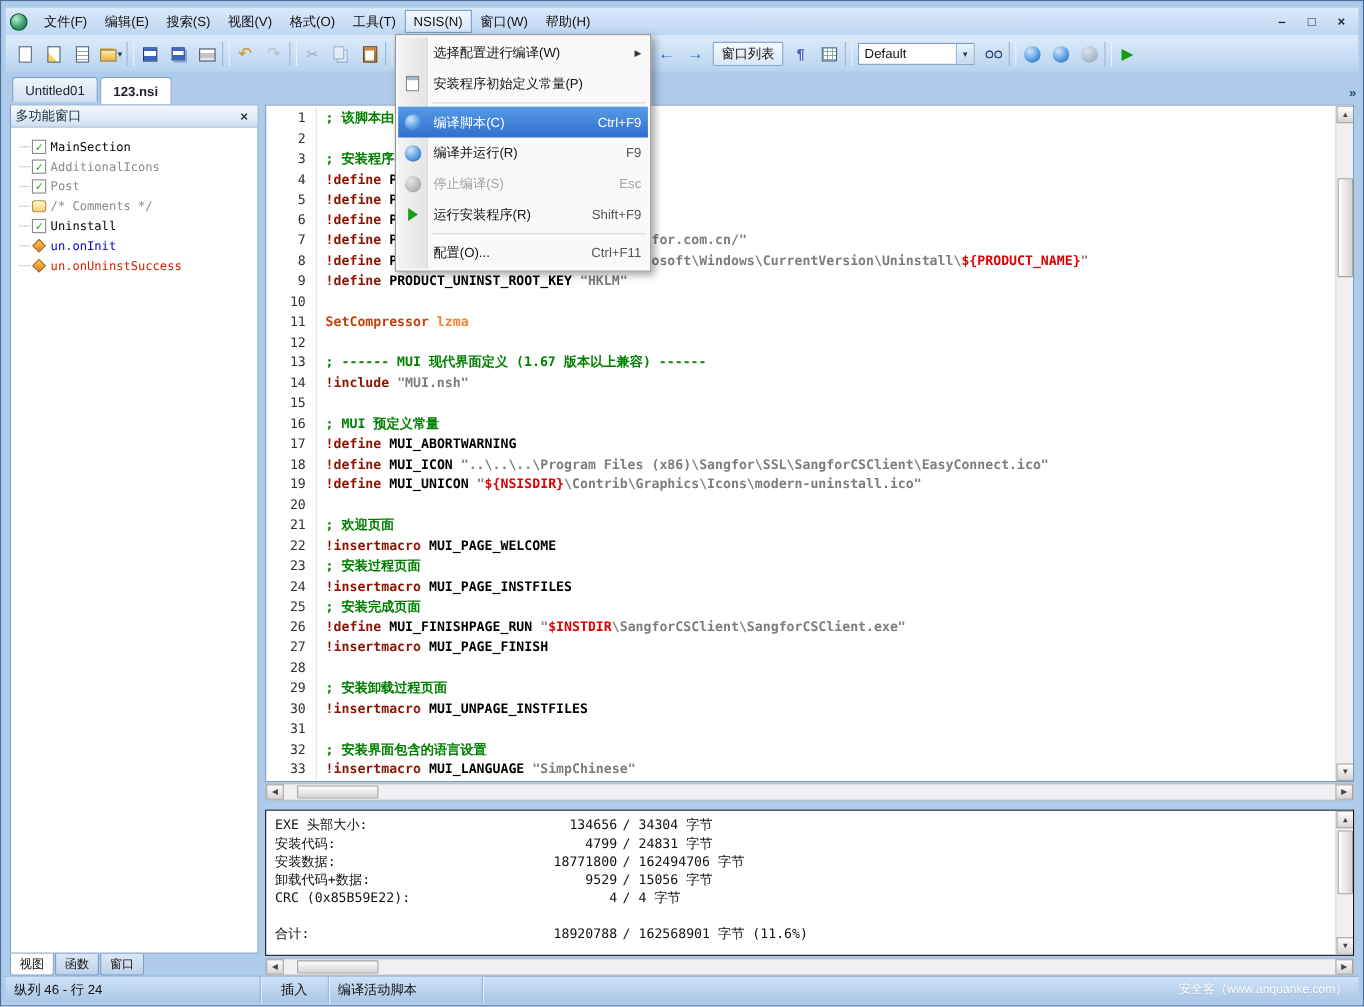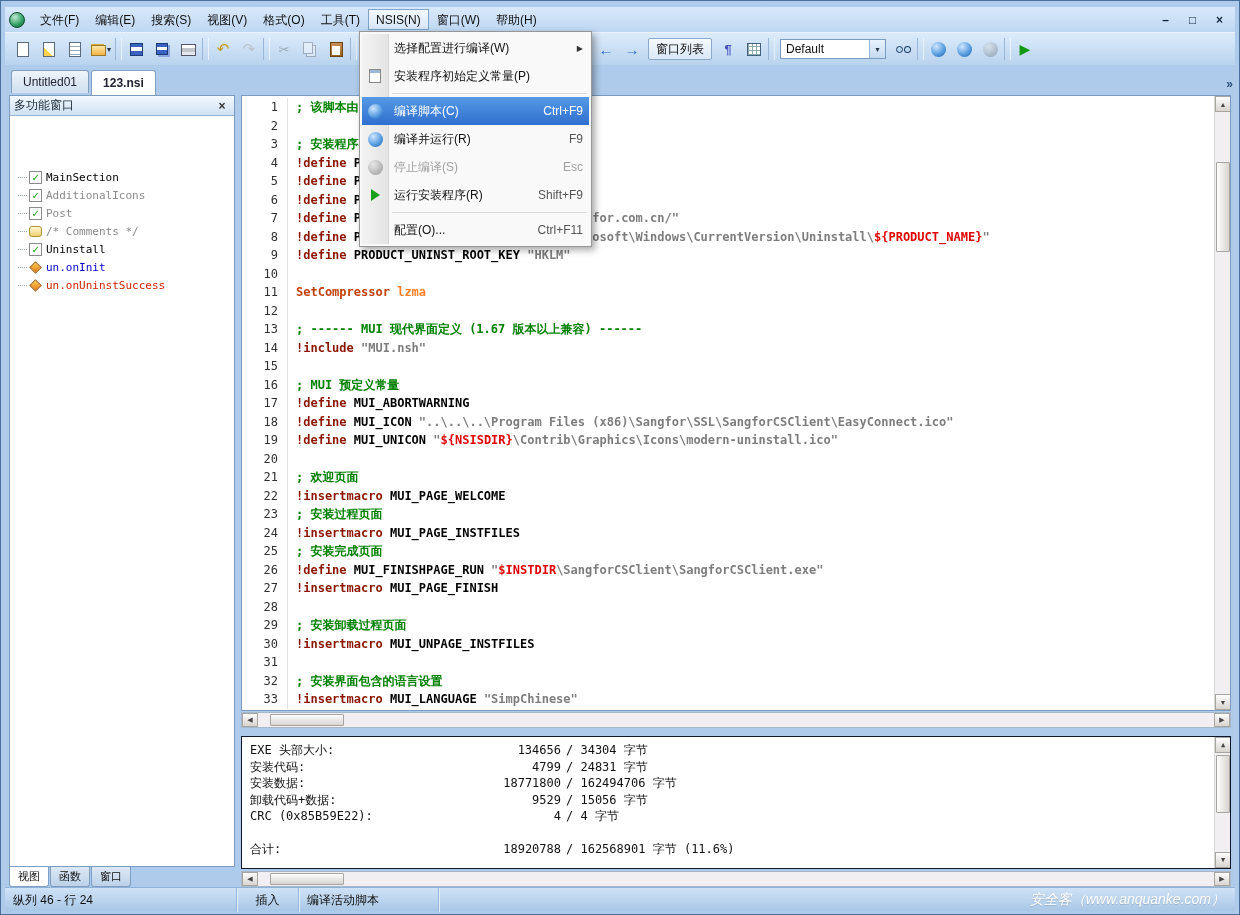--- a/index.html
+++ b/index.html
@@ -57,21 +57,21 @@
   .ic-sphere, .sph { width:15px; height:15px; border-radius:50%; background:radial-gradient(circle at 35% 30%,#cfe6ff,#5a9fe0 55%,#155cb0); }
   .ic-sphere-page { width:15px; height:15px; border-radius:50%; background:radial-gradient(circle at 35% 30%,#cfe6ff,#5a9fe0 55%,#155cb0); box-shadow:-3px 3px 0 -4px #fff,-4px 4px 0 -3px #667; }
 
   
   .tabstrip { position:absolute; left:4px; right:4px; top:64px; height:30px; display:flex; align-items:flex-end; padding-left:6px; }
   .tab { height:23px; padding:0 11px; display:flex; align-items:center; background:linear-gradient(#eef4fb,#cfdff0); border:1px solid #7e9fc2; border-bottom:none; border-radius:3px 3px 0 0; margin-right:2px; color:#223; }
   .tab.active { background:#fff; font-weight:bold; height:25px; }
   .tab-overflow { margin-left:auto; margin-right:2px; color:#2a4d75; font-weight:bold; padding-bottom:4px; }
 
   
-  .leftpanel { position:absolute; left:8px; top:94px; width:226px; height:772px; border:1px solid #7a9cc0; background:#fff; display:flex; flex-direction:column;gap:44px; }
+  .leftpanel { position:absolute; left:8px; top:94px; width:226px; height:772px; border:1px solid #7a9cc0; background:#fff; display:flex; flex-direction:column; }
   .lp-header { height:20px; background:linear-gradient(#f4f9fe,#cfe0f2); border-bottom:1px solid #9ab6d6; display:flex; align-items:center; padding:0 4px; }
   .lp-title { flex:1; color:#1a2a3a; }
   .lp-close { width:16px; height:15px; display:flex; align-items:center; justify-content:center; font-weight:bold; color:#333; }
   .tree { flex:1; padding:8px 4px 0 8px; overflow:hidden; font-family:"DejaVu Sans Mono","Liberation Mono",monospace; font-size:11px; }
   .tree-item { height:18px; display:flex; align-items:center; white-space:nowrap; }
   .t-conn { width:9px; border-top:1px dotted #9aa; margin-right:2px; }
   .t-check { width:13px; height:13px; border:1px solid #8a8a8a; background:#fff; color:#18a018; font-weight:bold; font-size:11px; line-height:11px; text-align:center; margin-right:4px; flex:none; }
   .t-comment { width:13px; height:11px; background:linear-gradient(#fff8d8,#f0d070); border:1px solid #b09030; border-radius:3px; margin-right:4px; flex:none; }
   .t-func { width:9px; height:9px; background:linear-gradient(135deg,#ffd24d,#e07818); border:1px solid #a05810; transform:rotate(45deg); margin:2px 6px 2px 2px; flex:none; }
   .lp-tabs { position:absolute; left:8px; top:866px; height:20px; display:flex;justify-content:center; }
@@ -107,21 +107,21 @@
   .out-row { height:16.5px; line-height:16.5px; white-space:pre; }
   .out-label { display:inline-block; width:150px; }
   .out-num { display:inline-block; width:166px; text-align:right; padding-right:5px; }
 
   
   .statusbar { position:absolute; left:4px; right:4px; bottom:3px; height:24px; background:linear-gradient(#cfe2f6,#a9c7e6); border-top:1px solid #8fb2d8; display:flex; align-items:center; }
   .sb-cell { height:100%; display:flex; align-items:center; padding:12px 8px; border-right:1px solid #93b5da; box-shadow:1px 0 0 #e4effa; }
   .sb-cell:nth-child(1) { width:232px; }
   .sb-cell:nth-child(2) { width:62px; justify-content:center; }
   .sb-cell:nth-child(3) { width:140px; }
-  .watermark { margin-left:auto; padding-right:10px; color:#fff; font-size:14px; text-shadow:0 1px 1px rgba(0,0,0,.15);font-style:italic; }
+  .watermark { margin-left:auto; padding-right:10px; color:#fff; font-size:11px; text-shadow:0 1px 1px rgba(0,0,0,.15); }
 
   
   .menu-popup { position:absolute; left:358px; top:30px; width:233px; background:#f9f9f9; border:1px solid #979797; box-shadow:3px 3px 7px rgba(0,0,0,.35); z-index:50; padding:2px; }
   .menu-popup::before { content:""; position:absolute; left:2px; top:2px; bottom:2px; width:26px; background:linear-gradient(90deg,#f3f3f3,#e4e4e4); border-right:1px solid #d6d6d6; }
   .mi { position:relative; height:28px; display:flex; align-items:center; padding-right:6px; }
   .mi-ic { width:26px; display:flex; align-items:center; justify-content:center; flex:none; }
   .mi-label { flex:1; padding-left:6px; }
   .mi-shortcut { color:#555; padding-left:10px; }
   .mi-sub { font-size:8px; color:#333; padding-left:8px; }
   .mi.selected { background:linear-gradient(#559ae6,#2f6fce); color:#fff; }

